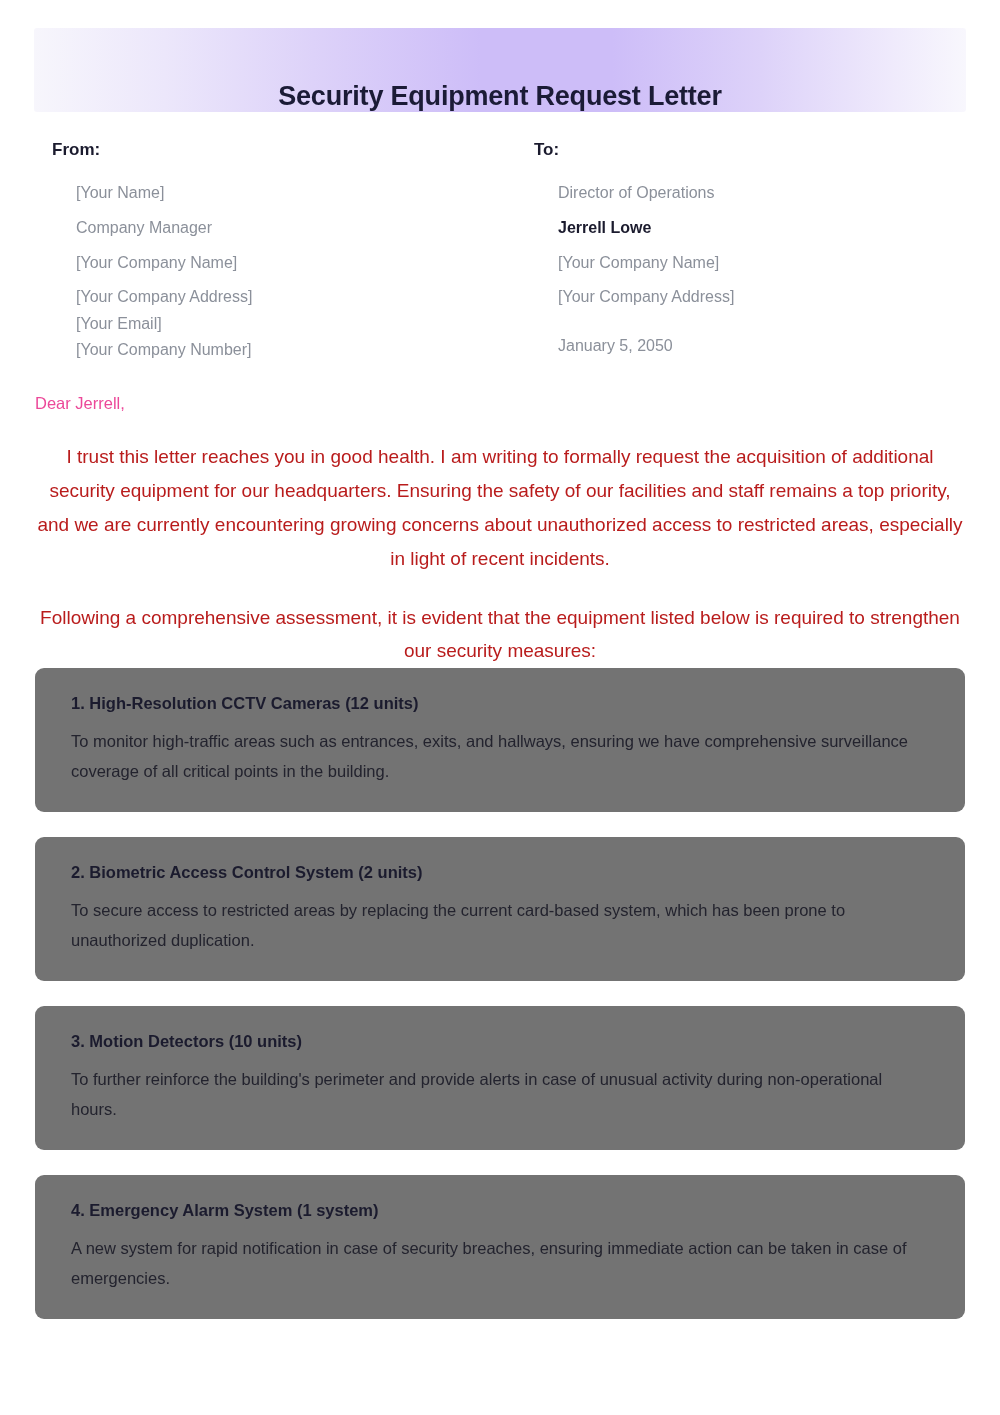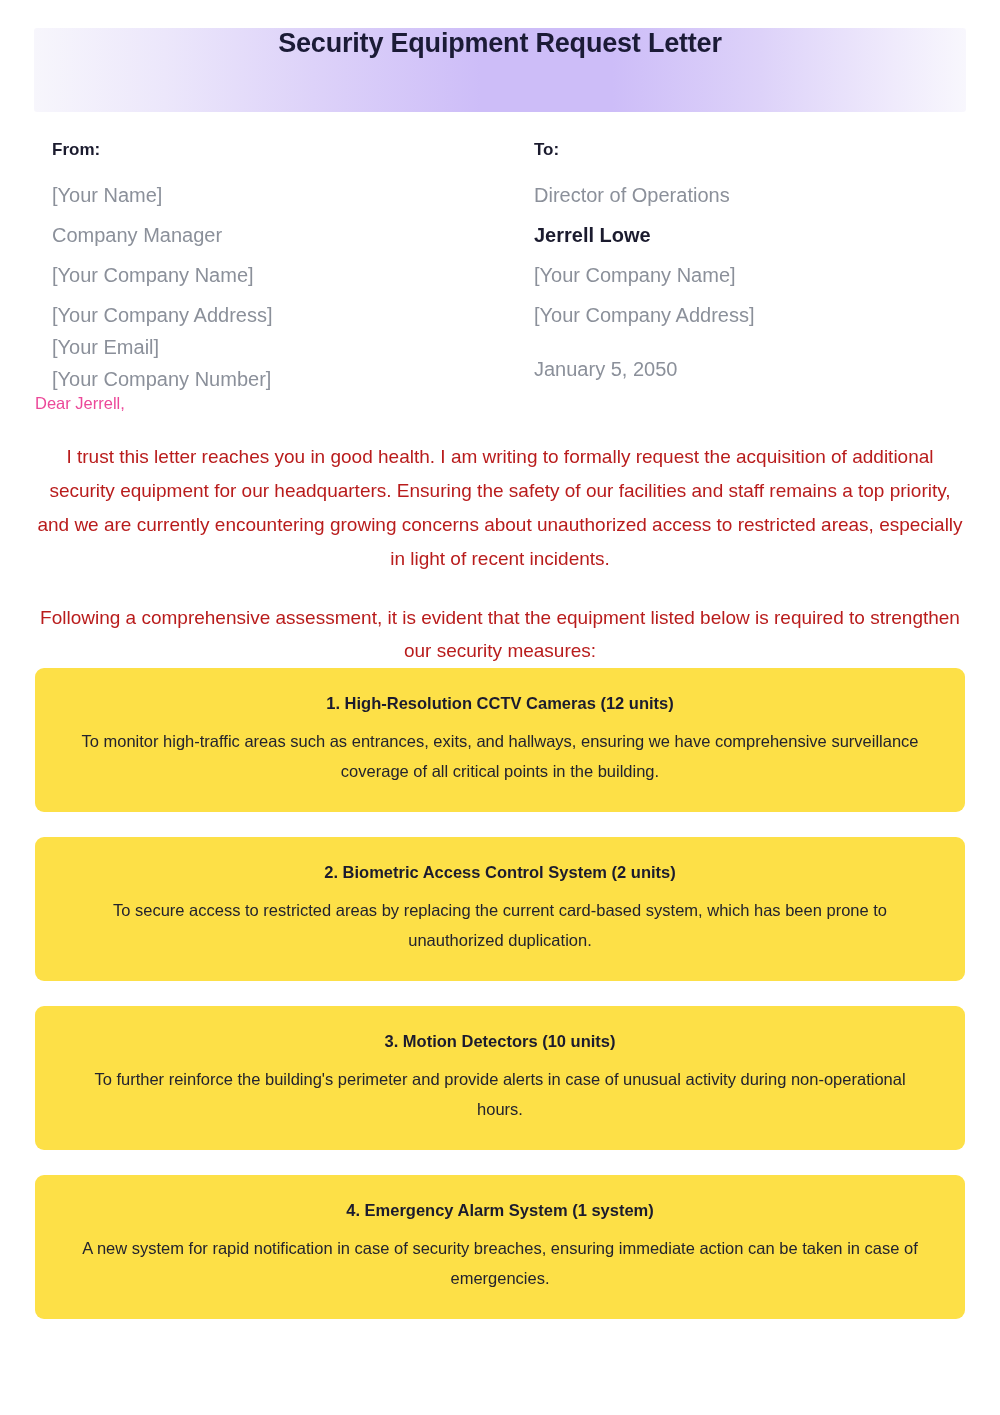--- a/index.html
+++ b/index.html
@@ -35,21 +35,21 @@
         #f7f6fc 0%,
         #ece7fb 14%,
         #ddd2f9 30%,
         #cdbdf8 48%,
         #cdbdf8 62%,
         #ddd2f9 78%,
         #efeafc 92%,
         #f8f7fd 100%);
     border-radius: 3px;
     display: flex;
-    align-items: flex-start;
+    align-items: flex-end;
     justify-content: center;
   }
   .header-title {
     font-size: 27px;
     font-weight: bold;
     color: #1b1b36;
     letter-spacing: -0.2px;
     text-align: center;
   }
 
@@ -70,25 +70,26 @@
     width: 448px;
   }
   .addr-heading {
     font-size: 17px;
     font-weight: bold;
     color: #1b1b2e;
     margin: 0 0 22px 0;
     line-height: 1.2;
   }
   .addr-line {
-    font-size: 20px;
+    font-size: 16px;
     color: #8b909a;
     line-height: 1.35;
     margin-bottom: 13px;
     white-space: nowrap;
+    margin-left: 24px;
   }
   .addr-line.tight {
     margin-bottom: 5px;
   }
   .addr-line.strong {
     color: #1b1b2e;
     font-weight: bold;
   }
   .addr-line.last {
     margin-bottom: 0;
@@ -122,26 +123,25 @@
   }
 
   
   .equipment-list {
     position: absolute;
     left: 35px;
     top: 668px;
     width: 930px;
   }
   .equip-card {
-    background: #fde047;
+    background: #737373;
     border-radius: 9px;
     padding: 24px 36px 26px 36px;
     margin-bottom: 25px;
     box-sizing: border-box;
-    text-align: center;
   }
   .equip-card.last {
     margin-bottom: 0;
   }
   .equip-title {
     font-size: 16.5px;
     font-weight: bold;
     color: #1b1b2e;
     margin: 0 0 13px 0;
     line-height: 1.35;

